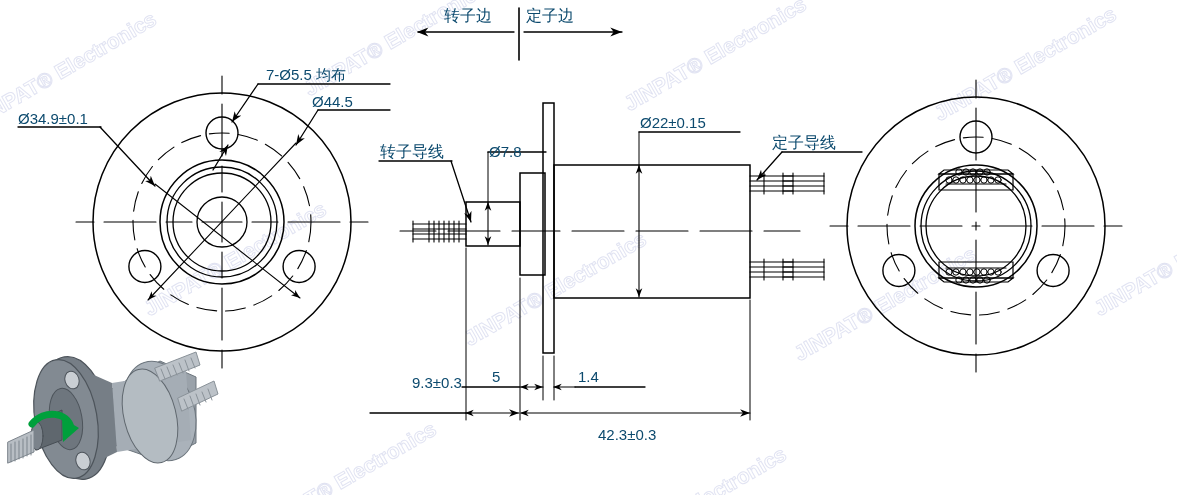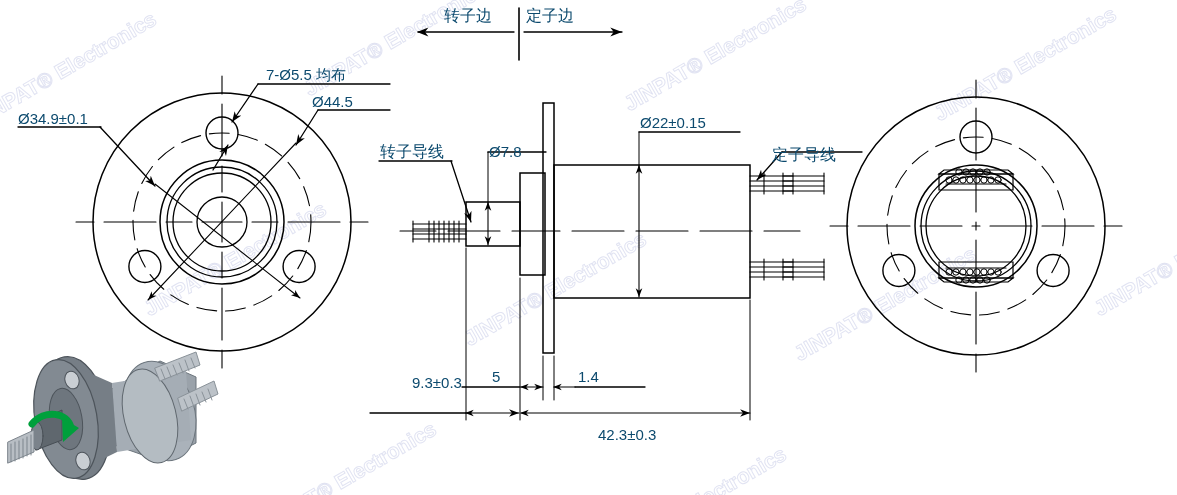--- a/index.html
+++ b/index.html
@@ -287,20 +287,20 @@
   <div class="lbl cn" style="left:444px;top:6px;">转子边</div>
   <div class="lbl cn" style="left:526px;top:6px;">定子边</div>
 
   <div class="lbl" style="left:18px;top:110px;">Ø34.9±0.1</div>
   <div class="lbl" style="left:266px;top:66px;">7-Ø5.5  均布</div>
   <div class="lbl" style="left:312px;top:93px;">Ø44.5</div>
 
   <div class="lbl cn" style="left:380px;top:142px;">转子导线</div>
   <div class="lbl" style="left:489px;top:143px;">Ø7.8</div>
   <div class="lbl" style="left:640px;top:114px;">Ø22±0.15</div>
-  <div class="lbl cn" style="left:772px;top:145px;font-family:Liberation Serif, serif;">定子导线</div>
+  <div class="lbl cn" style="left:772px;top:133px;font-family:Liberation Serif, serif;">定子导线</div>
 
   <div class="lbl" style="left:492px;top:368px;">5</div>
   <div class="lbl" style="left:578px;top:368px;">1.4</div>
   <div class="lbl" style="left:376px;top:374px;margin-left:36px;">9.3±0.3</div>
   <div class="lbl" style="left:598px;top:394px;margin-top:32px;">42.3±0.3</div>
 
 </div>
 
 </body></html>

